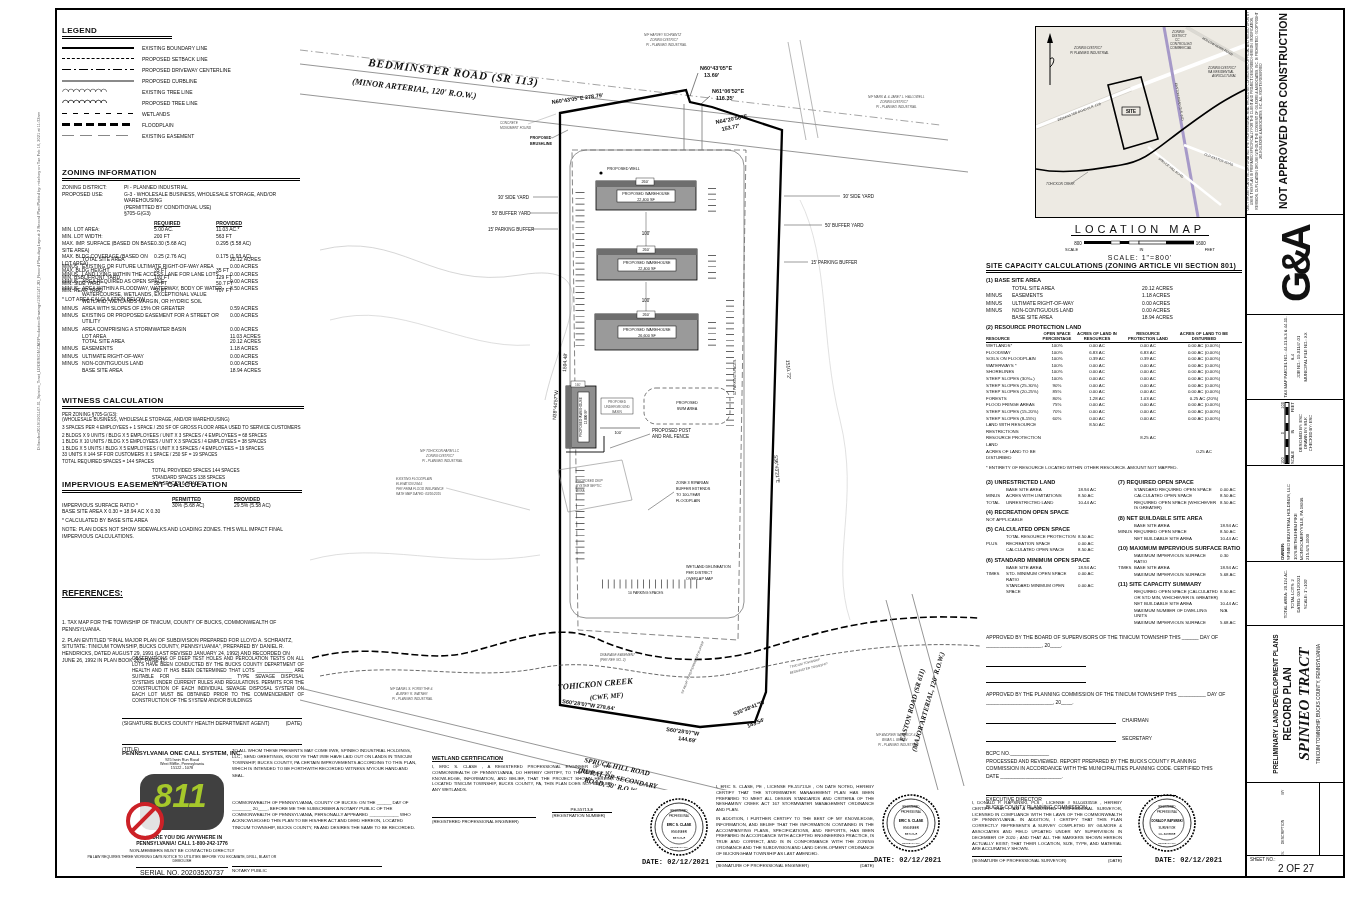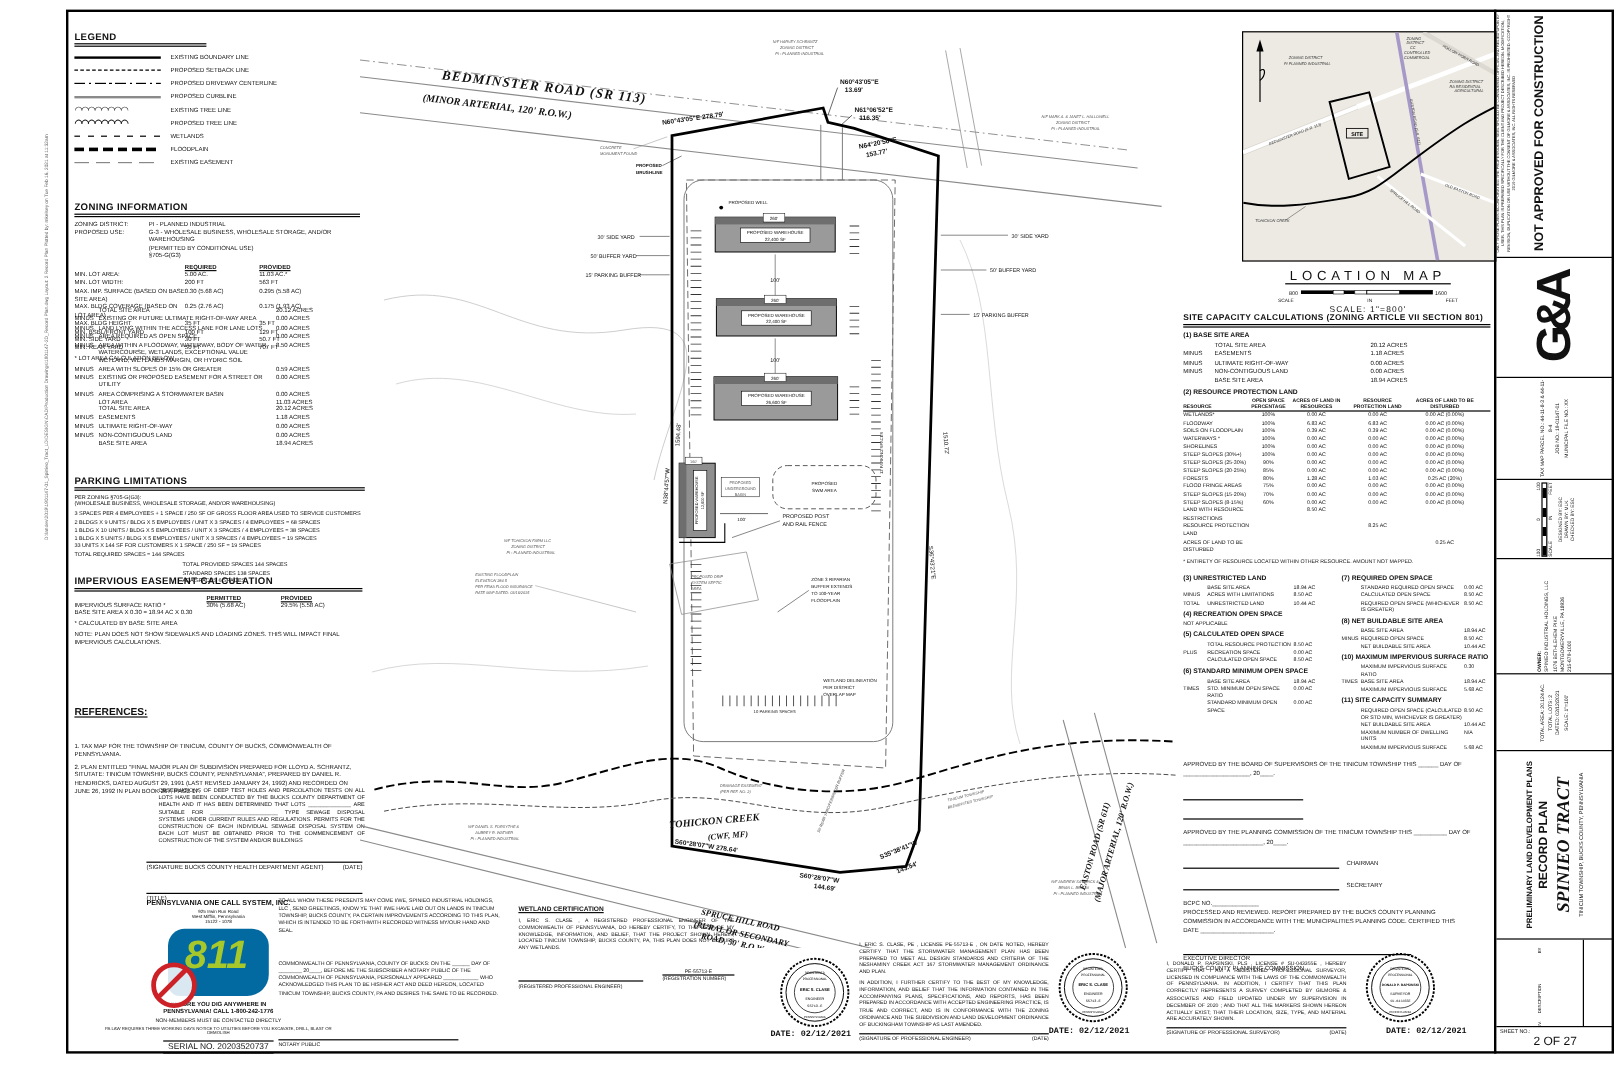--- a/index.html
+++ b/index.html
@@ -26,21 +26,21 @@
   .ls-ease .lg-line{height:1px;background:repeating-linear-gradient(90deg,#888 0 12px,transparent 12px 18px)}
   .zrow{display:grid;grid-template-columns:92px 62px 78px;line-height:1.35}
   .zhead{font-weight:bold;text-decoration:underline}
   .crow{display:grid;grid-template-columns:20px 148px 60px;line-height:1.25;margin-bottom:1px}
   .crow .v{text-align:left}
   .pline{line-height:1.4;white-space:nowrap}
   .small{font-size:4.6px}
   .ref p{margin:0 0 4px 0;line-height:1.35}
   .sigline{border-bottom:1px solid #000;height:10px;margin-bottom:1px}
   
-  .blob{position:relative;width:84px;height:56px;background:#0369a1;border-radius:14px 14px 18px 10px}
+  .blob{position:relative;width:84px;height:56px;background:#404040;border-radius:14px 14px 18px 10px}
   .blob .n811{position:absolute;left:14px;top:3px;font-weight:bold;font-style:italic;font-size:33px;color:#a6c82a;font-family:"Liberation Sans",sans-serif}
   .noCircle{position:absolute;left:-14px;top:28px;width:30px;height:30px;border:4px solid #cc2127;border-radius:50%;background:rgba(255,255,255,.85)}
   .noCircle::after{content:"";position:absolute;left:-2px;top:11px;width:32px;height:4px;background:#cc2127;transform:rotate(-45deg)}
   
   #rightpanel{position:absolute;left:986px;top:262px;width:256px;font-size:5px}
   .sc-sub{font-weight:bold;font-size:5.6px;margin:4px 0 2px 0}
   .r5{display:grid;grid-template-columns:56px 30px 50px 52px 60px;line-height:1.5;text-align:center}
   .r5 .c0{text-align:left}
   .r5h{font-weight:bold;border-bottom:.5px solid #000}
   .twocol{display:flex;gap:10px}
@@ -272,21 +272,21 @@
       </div>
           <div class="crow">
         <div></div>
             <div>BASE SITE AREA</div>
             <div class="v">18.94 ACRES</div>
       </div>
         </div>
   </div>
 
   <div class="abs" style="left:0;top:388px;width:242px">
-    <div class="h1">PARKING LIMITATIONS</div>
+    <div class="h1">WITNESS CALCULATION</div>
     <div class="small">PER ZONING §705-G(G3):</div>
     <div class="small">(WHOLESALE BUSINESS, WHOLESALE STORAGE, AND/OR WAREHOUSING)</div>
     <div class="small" style="margin:3px 0">3 SPACES PER 4 EMPLOYEES + 1 SPACE / 250 SF OF GROSS FLOOR AREA USED TO SERVICE CUSTOMERS</div>
     <div>
 
     <div class="pline small">2 BLDGS X 9 UNITS / BLDG X 5 EMPLOYEES / UNIT X 3 SPACES / 4 EMPLOYEES  =  68 SPACES</div>
           <div class="pline small">1 BLDG X 10 UNITS / BLDG X 5 EMPLOYEES / UNIT X 3 SPACES / 4 EMPLOYEES  =  38 SPACES</div>
           <div class="pline small">1 BLDG X 5 UNITS / BLDG X 5 EMPLOYEES / UNIT X 3 SPACES / 4 EMPLOYEES  =  19 SPACES</div>
           <div class="pline small">33 UNITS X 144 SF FOR CUSTOMERS X 1 SPACE / 250 SF  =  19 SPACES</div>
           <div class="pline small">TOTAL REQUIRED SPACES  = 144 SPACES</div>

